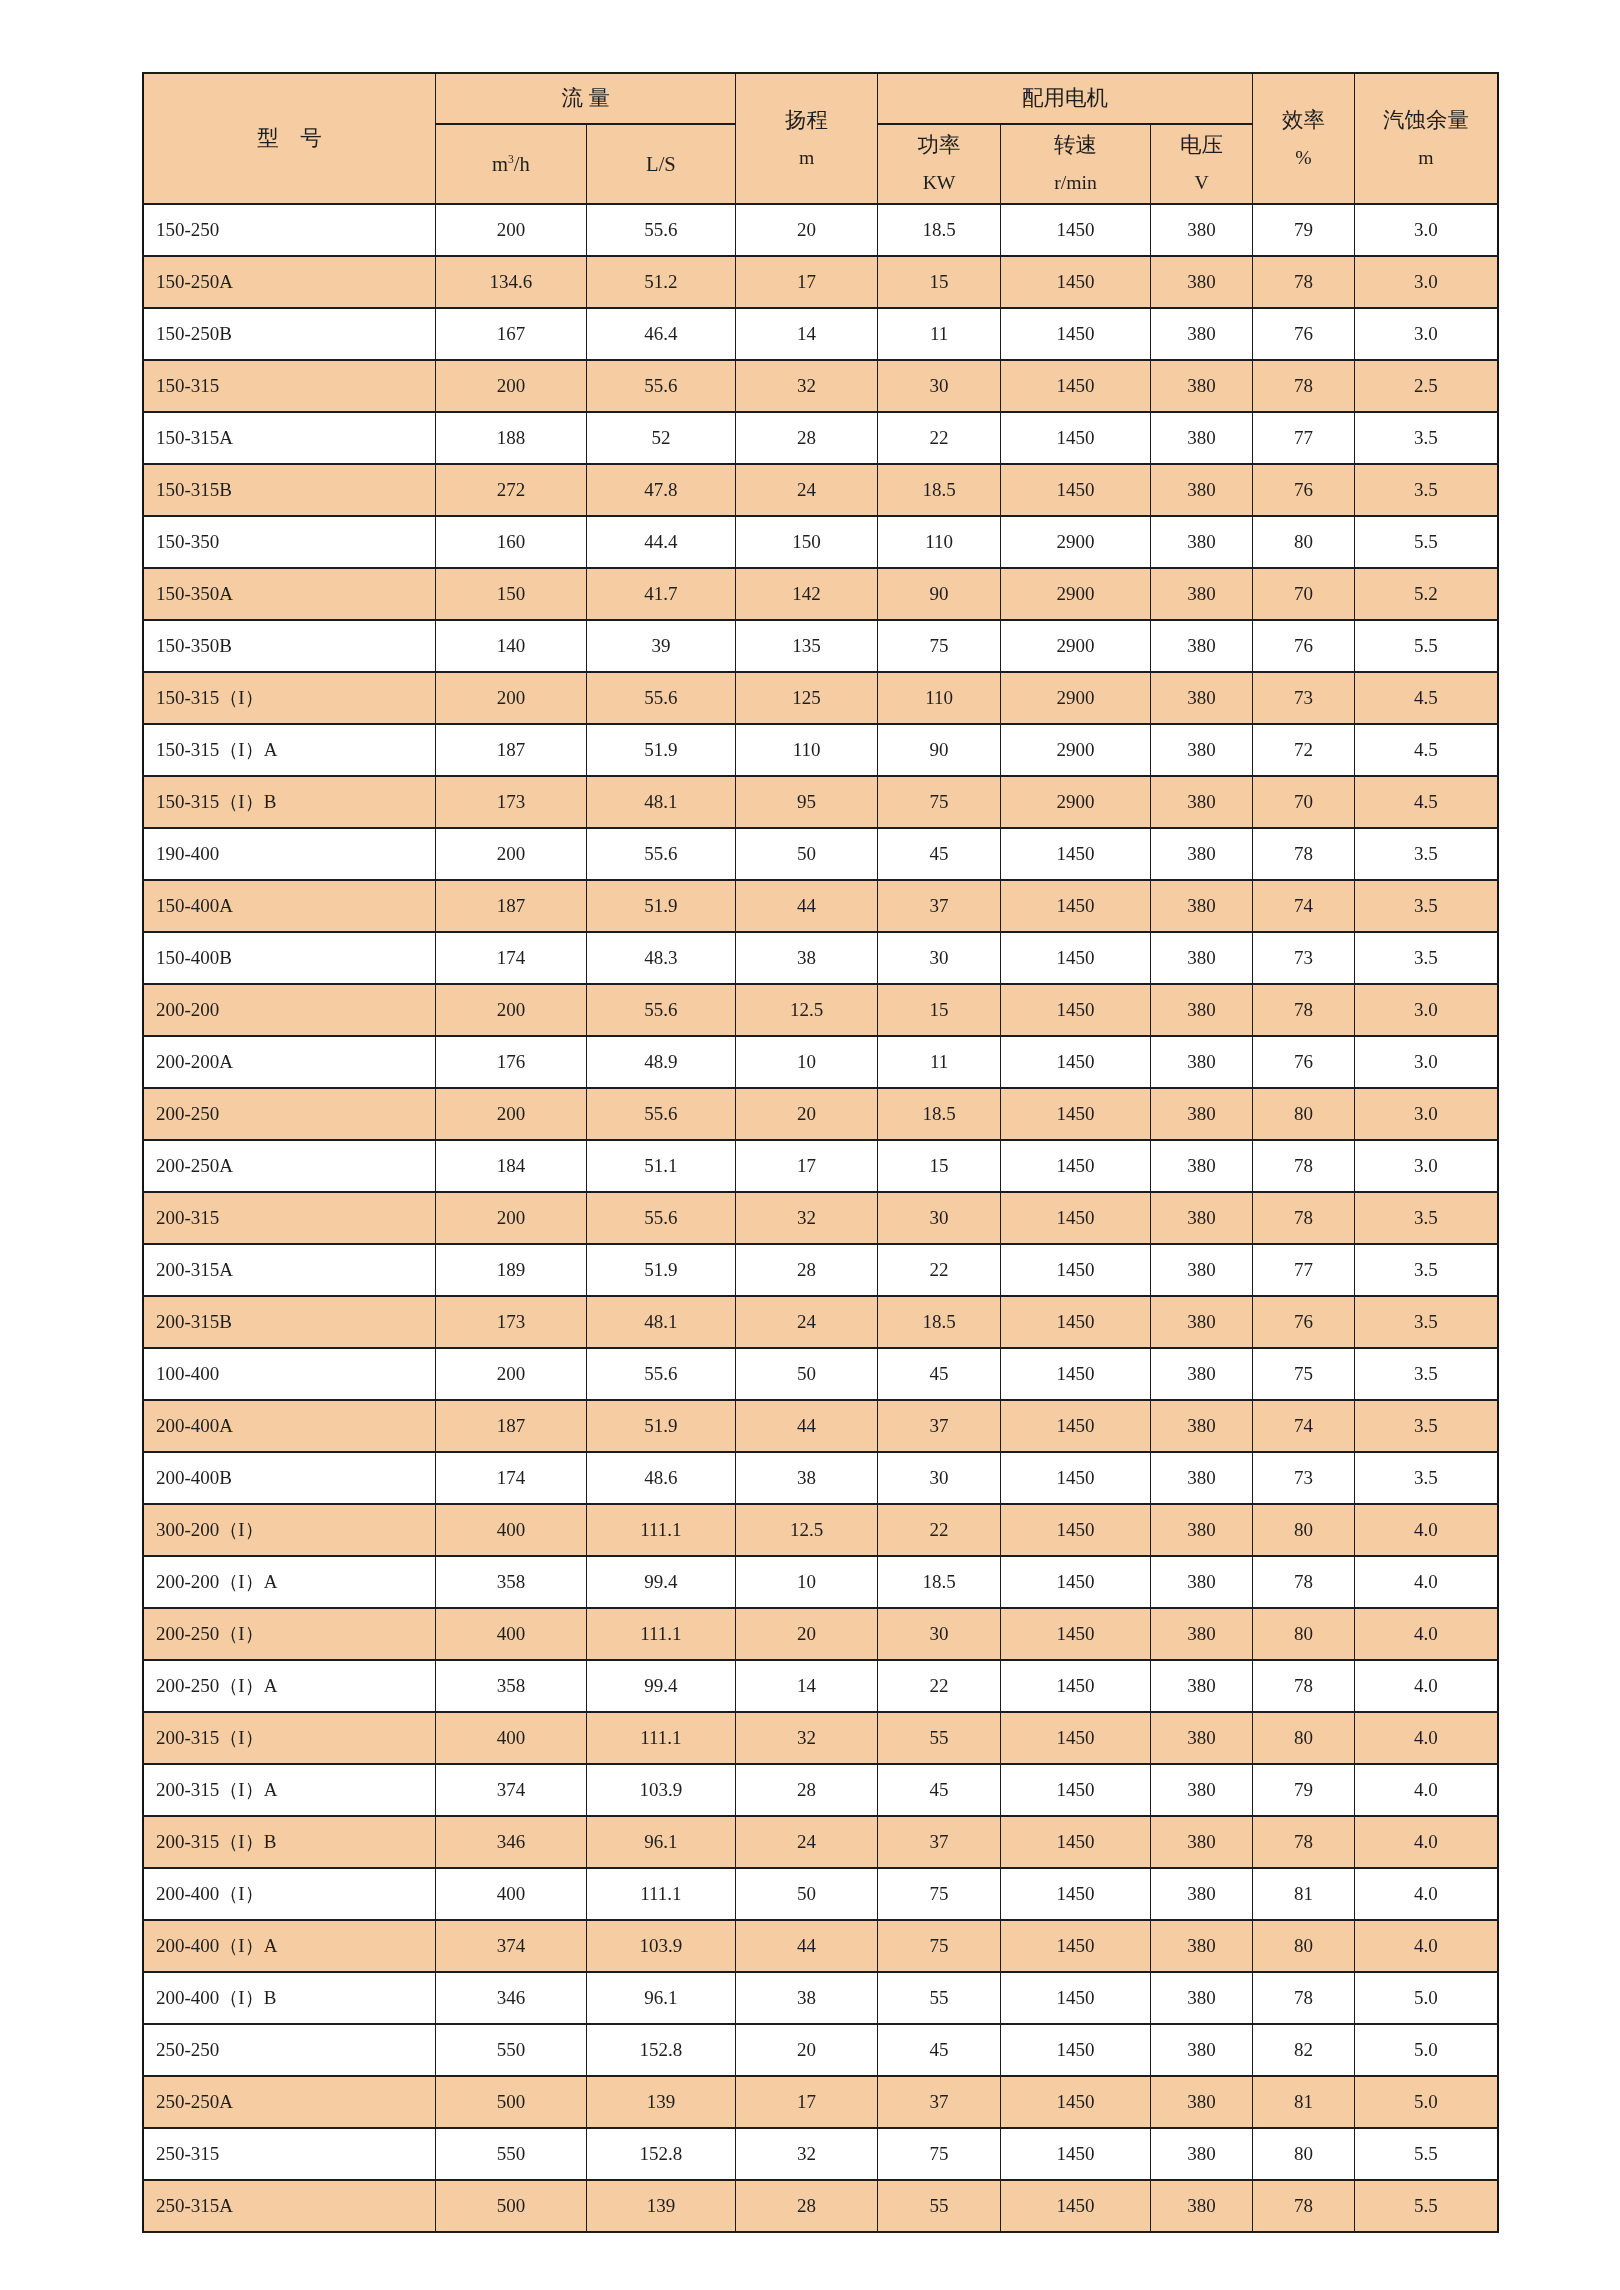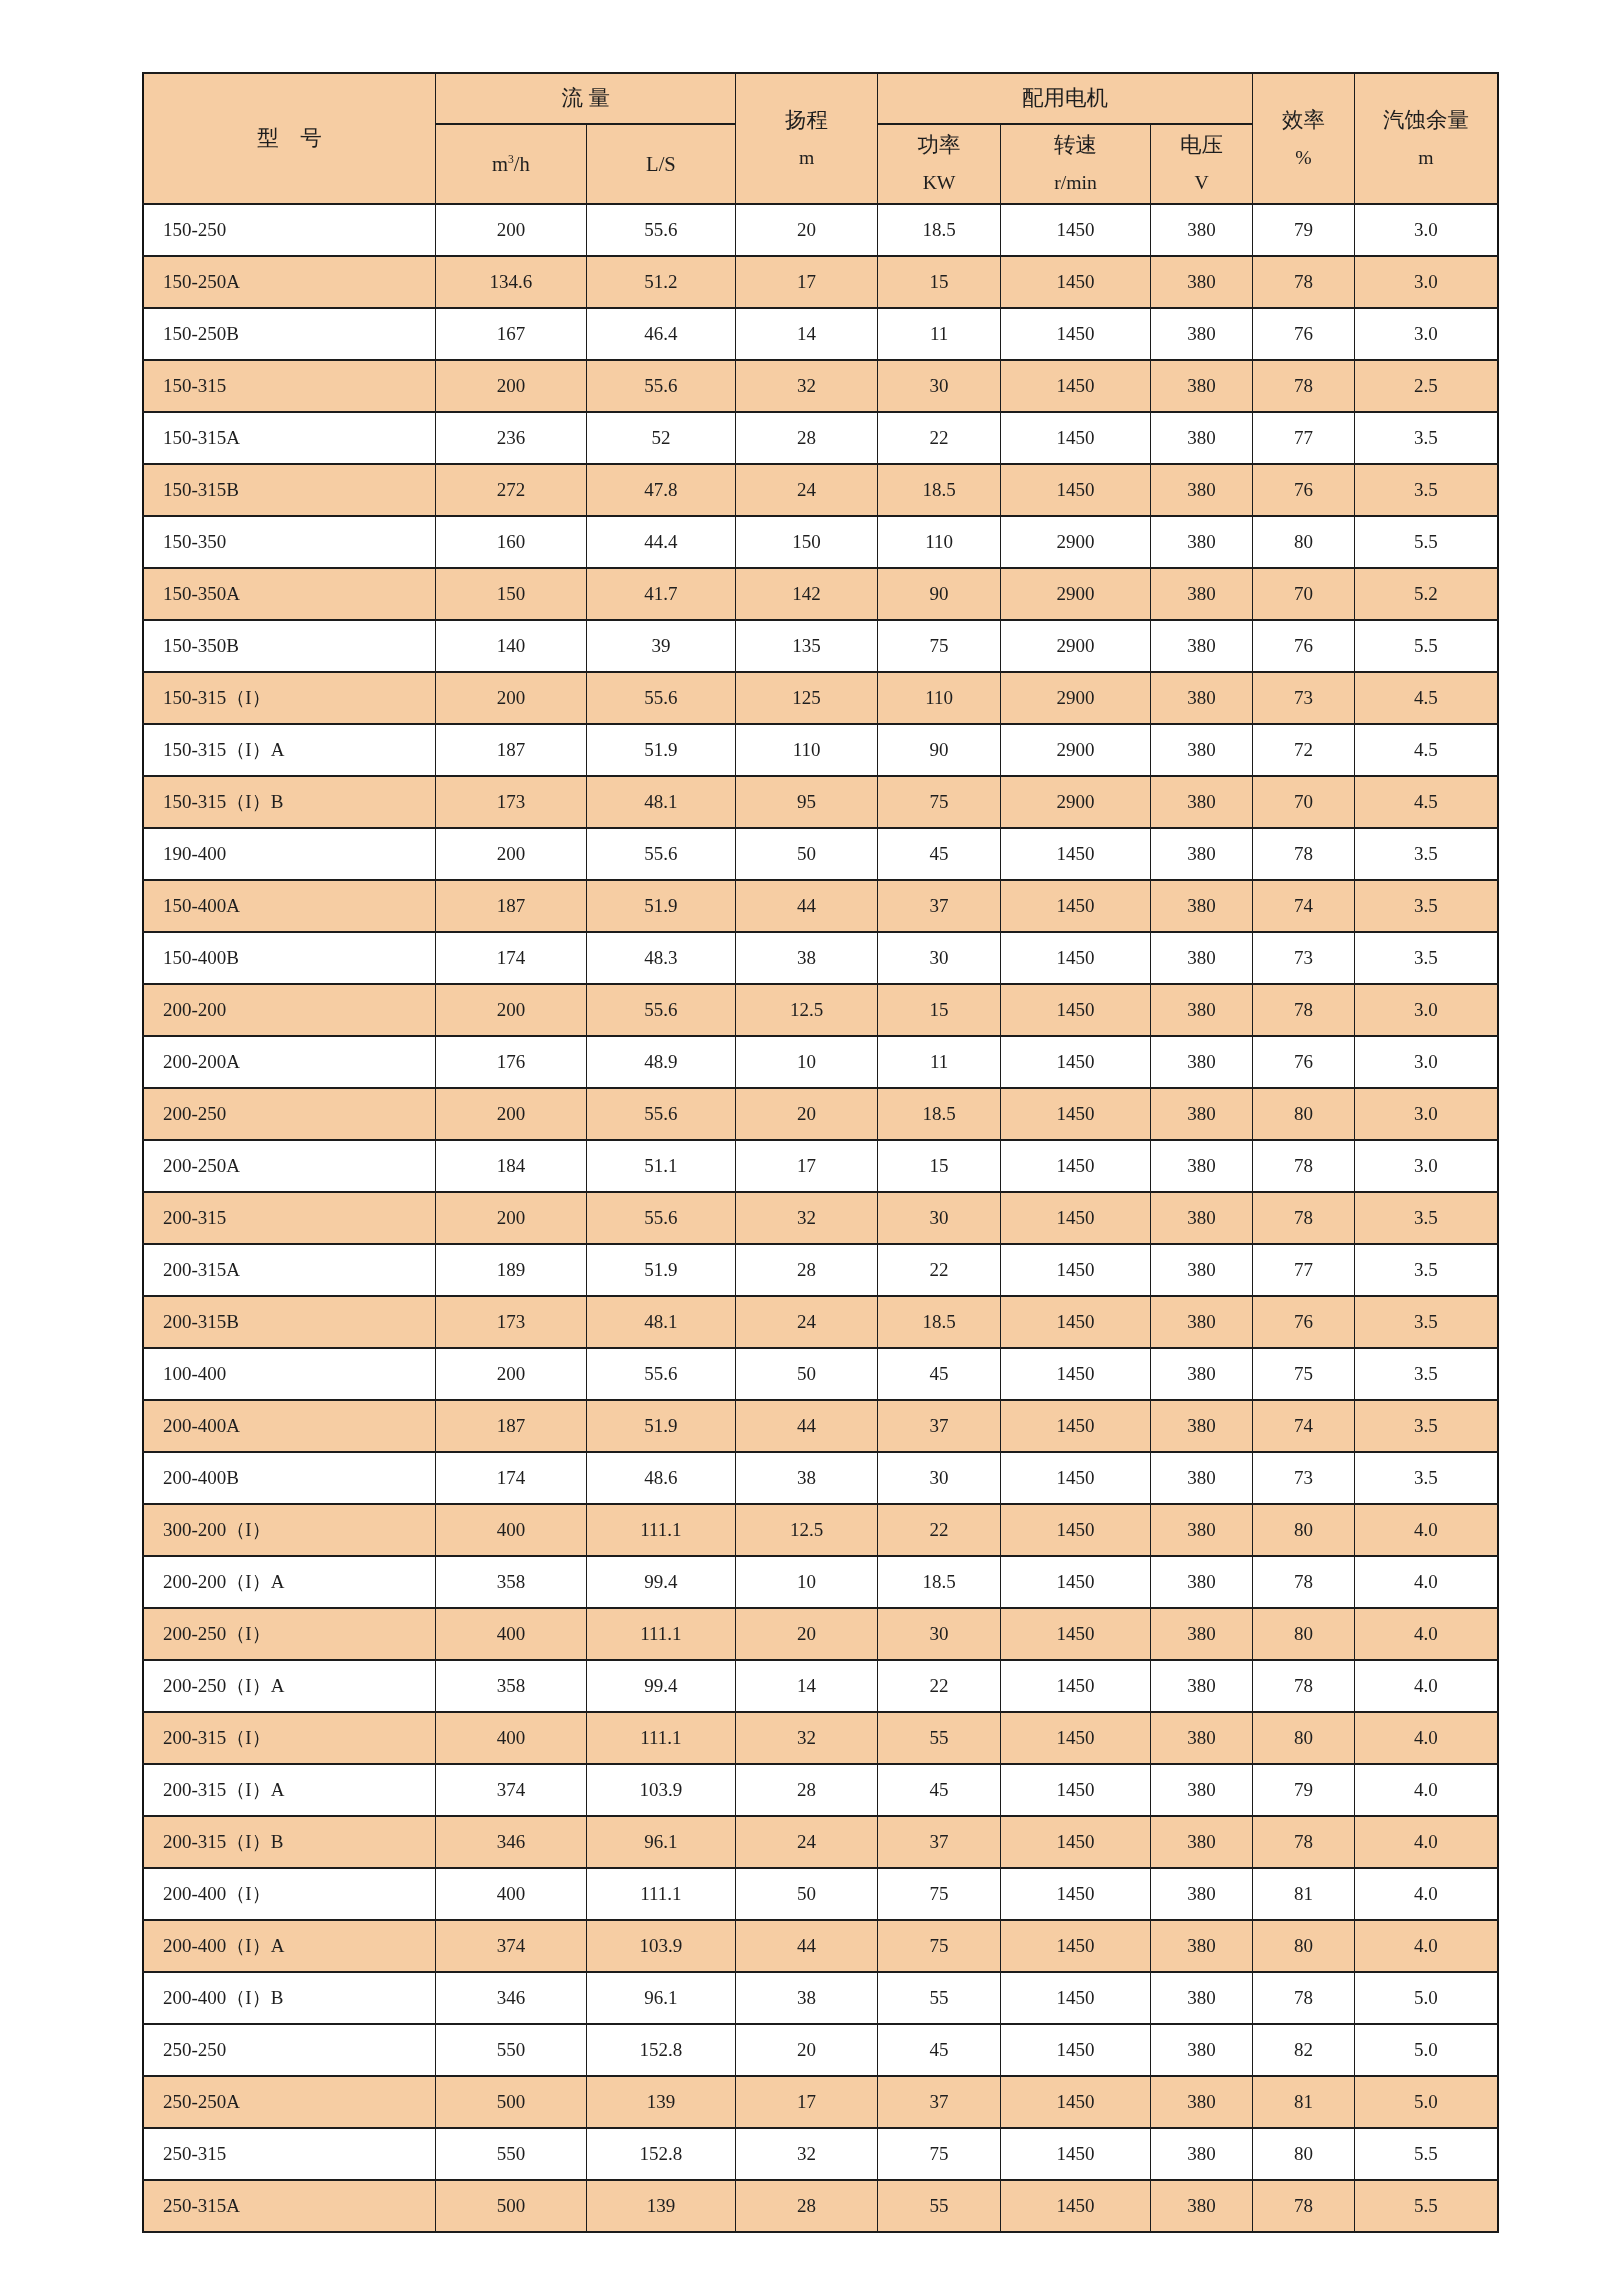--- a/index.html
+++ b/index.html
@@ -70,21 +70,21 @@
   thead th .latin { font-size: 20.6px; }
 
   tbody tr { height: 52px; }
   tbody td {
     font-size: 19px;
     background: #ffffff;
   }
   tbody tr.shaded td { background: #f6cda3; }
   tbody td.model-cell {
     text-align: left;
-    padding-left: 19px;
+    padding-left: 12px;
   }
 </style>
 </head>
 <body>
 
 <div class="page">
   <table class="spec">
     <colgroup>
       <col class="c-model">
         <col class="c-m3h">
@@ -181,21 +181,21 @@
           <td>55.6</td>
           <td>32</td>
           <td>30</td>
           <td>1450</td>
           <td>380</td>
           <td>78</td>
           <td>2.5</td>
         </tr>
         <tr>
           <td class="model-cell">150-315A</td>
-          <td>236</td>
+          <td>188</td>
           <td>52</td>
           <td>28</td>
           <td>22</td>
           <td>1450</td>
           <td>380</td>
           <td>77</td>
           <td>3.5</td>
         </tr>
         <tr class="shaded">
           <td class="model-cell">150-315B</td>

